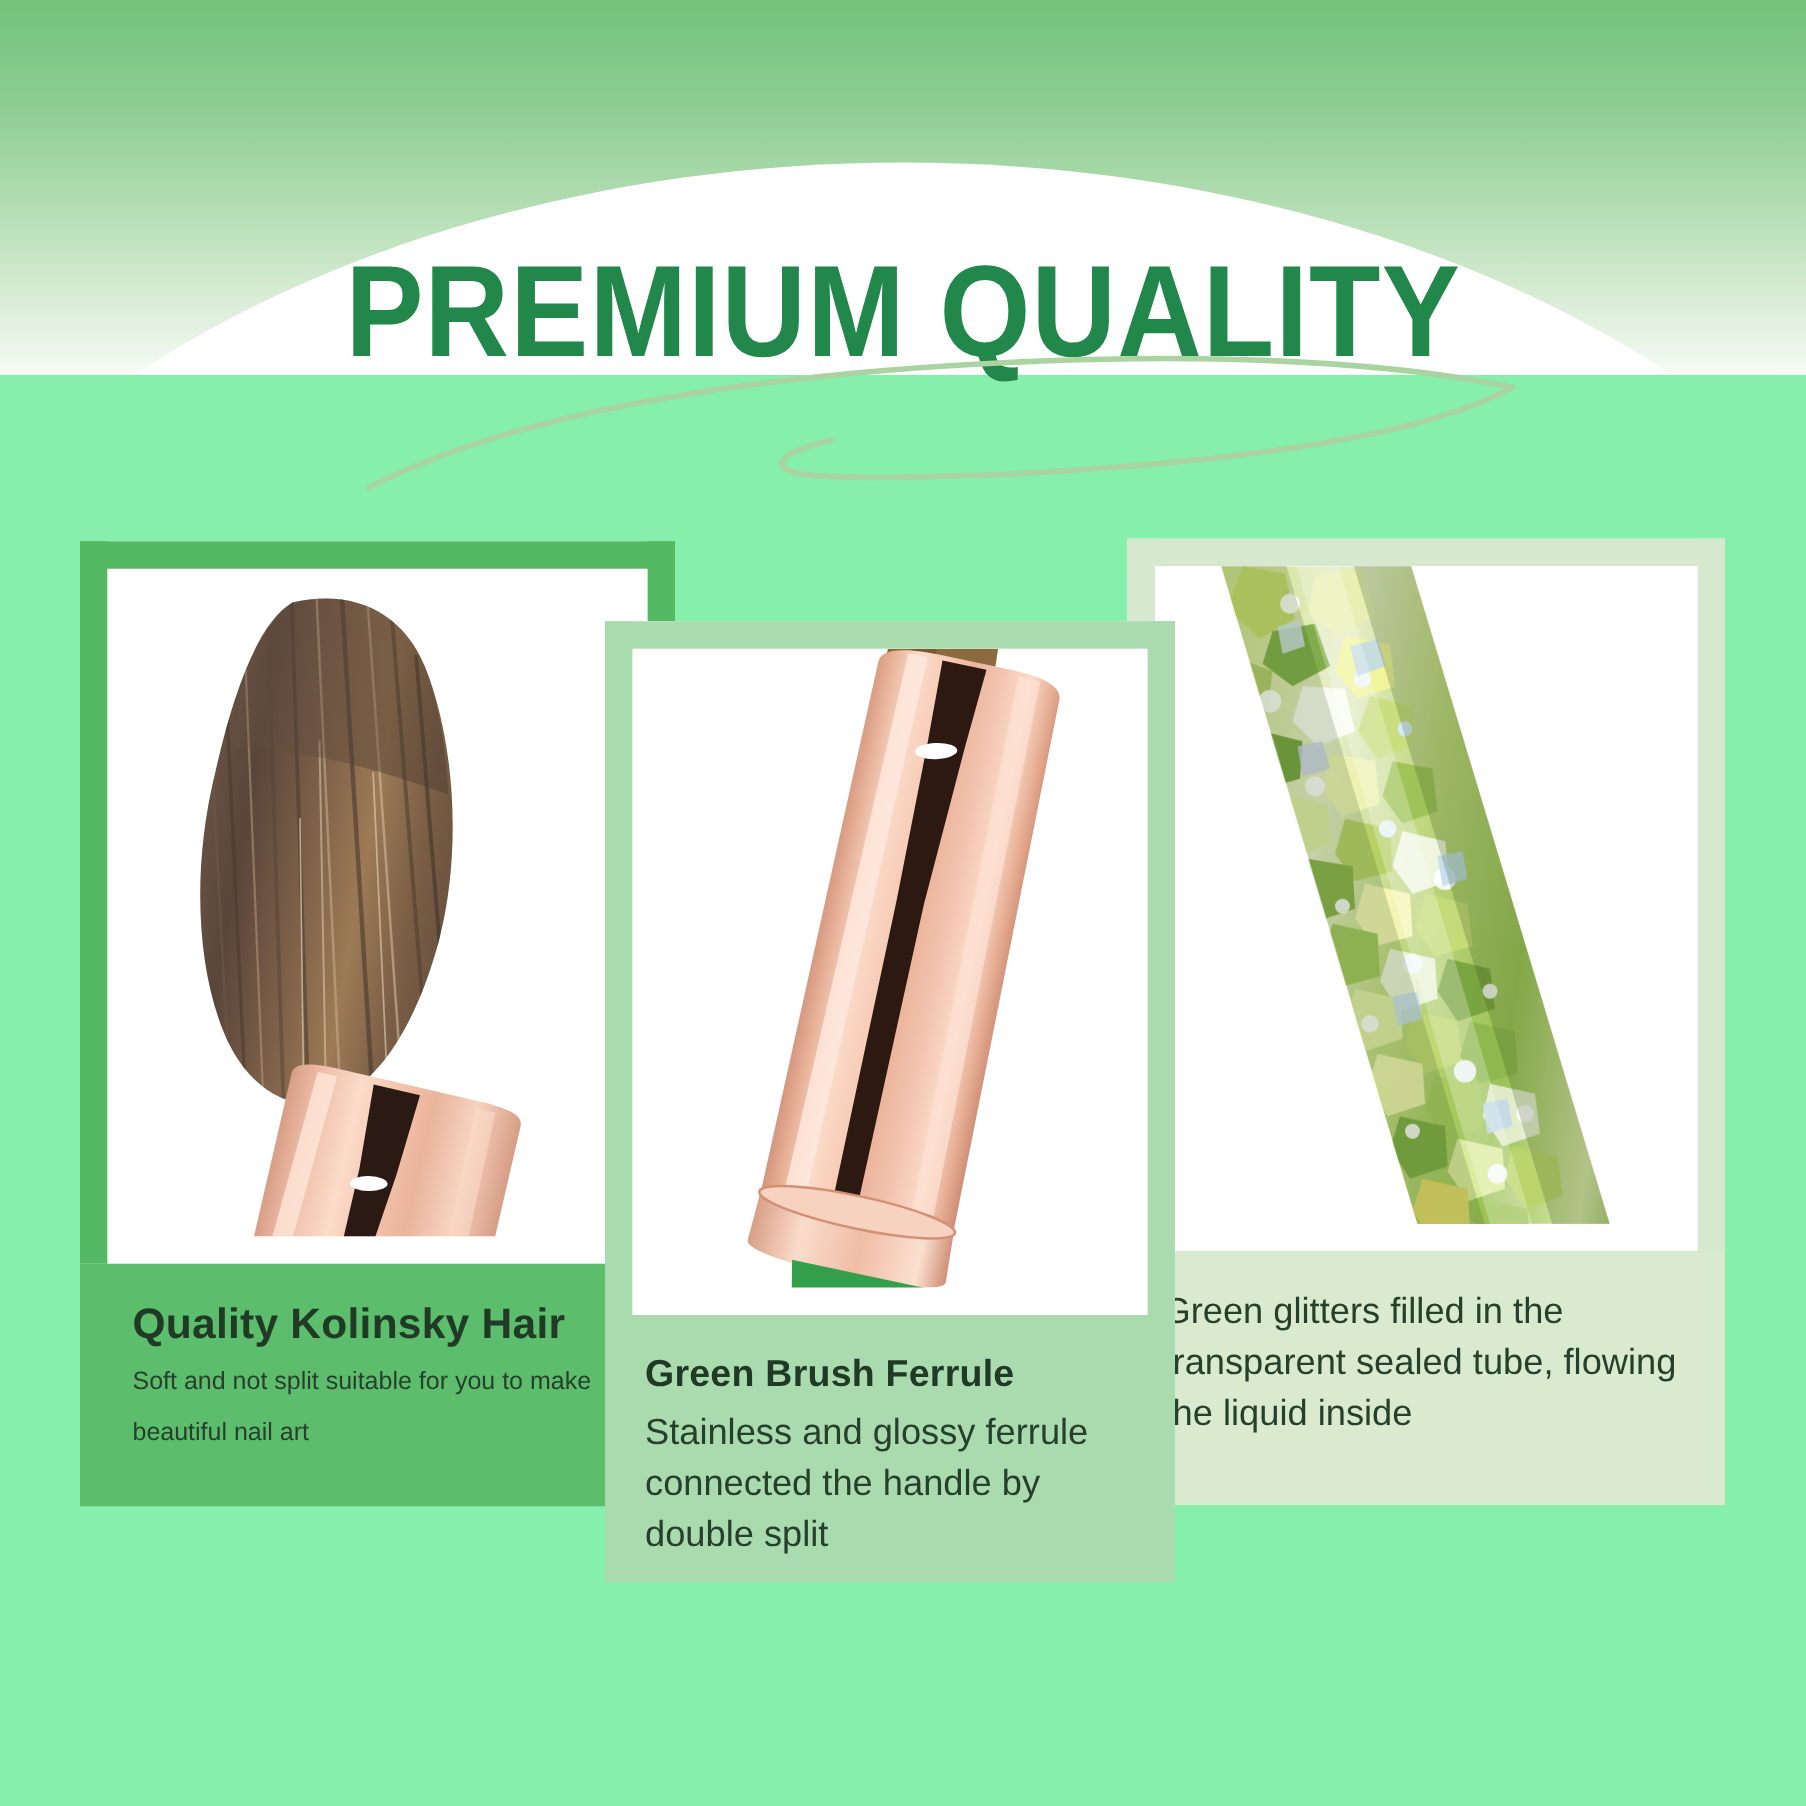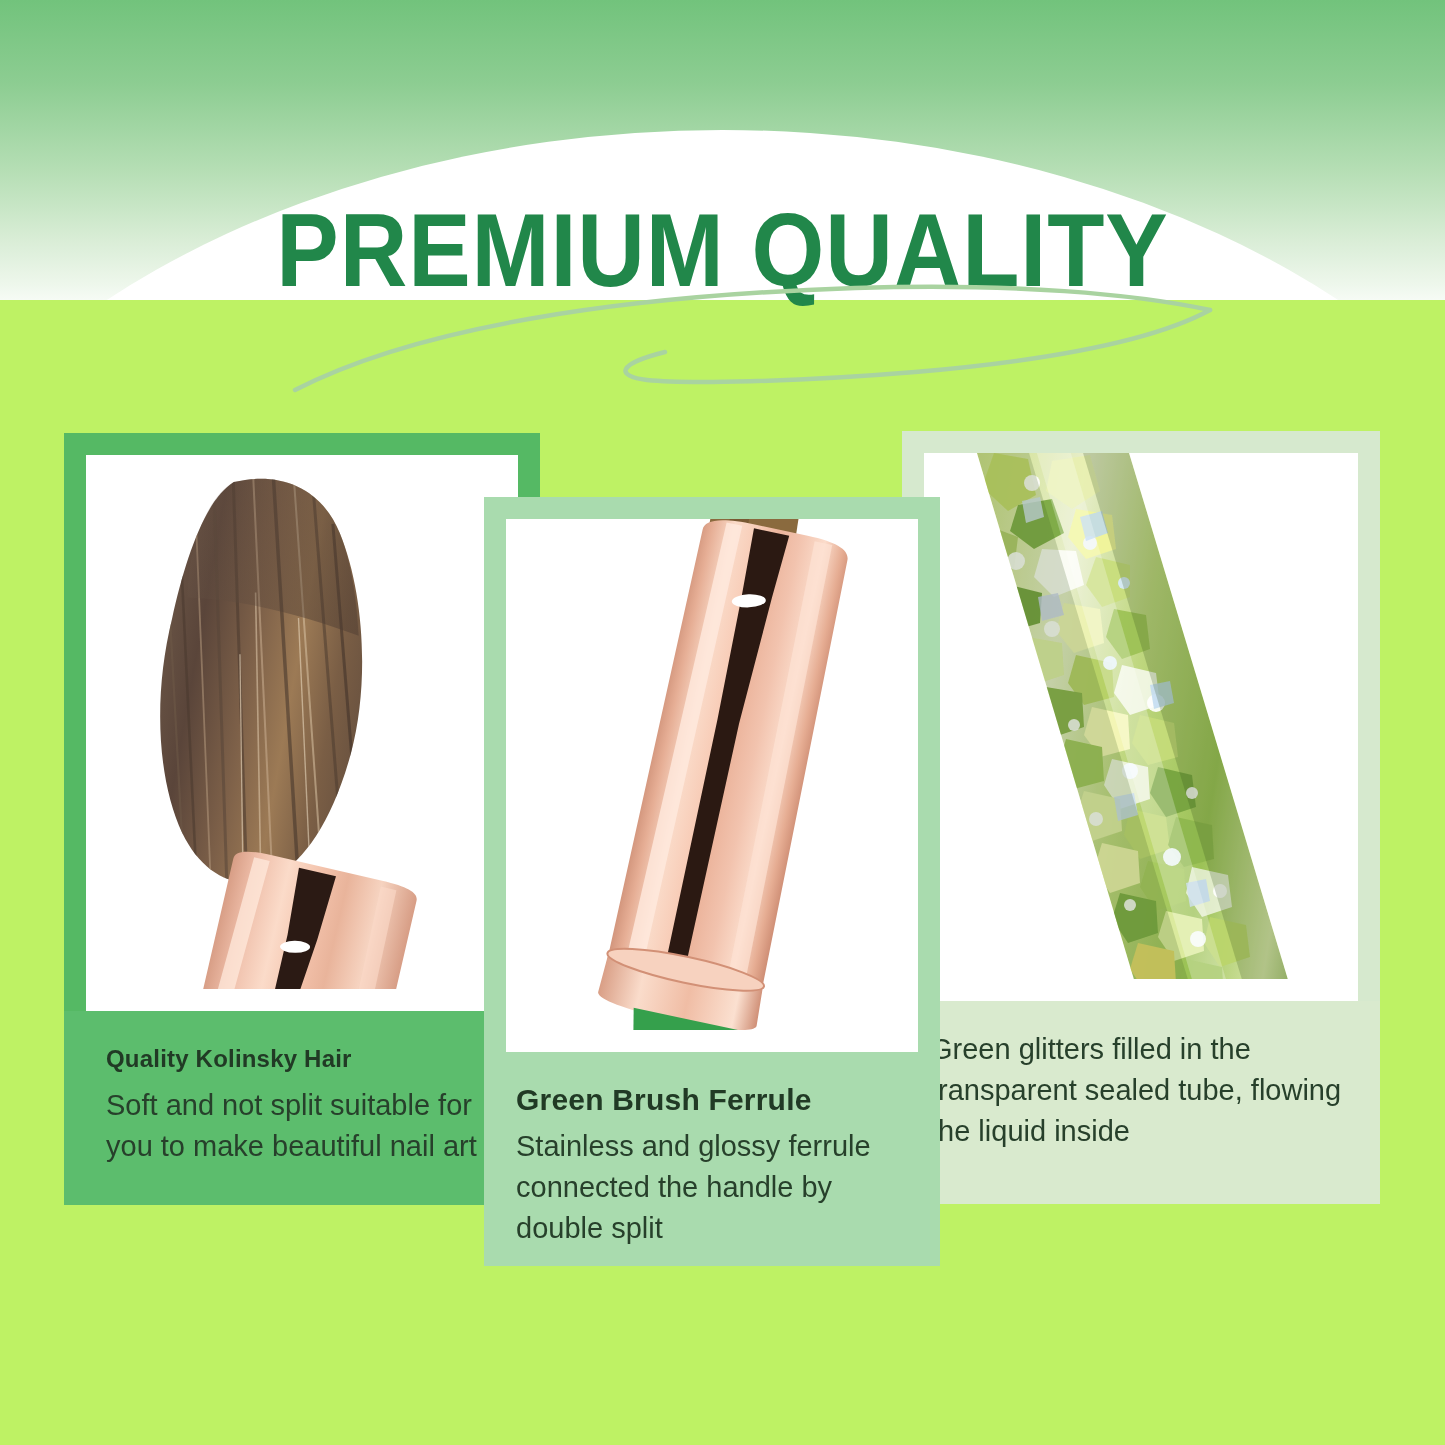--- a/index.html
+++ b/index.html
@@ -5,21 +5,21 @@
   * { box-sizing: border-box; margin: 0; padding: 0; }
   html, body {
     width: 1445px; height: 1445px;
     background: #ffffff;
     font-family: "Liberation Sans", "DejaVu Sans", sans-serif;
     overflow: hidden;
   }
   .page {
     position: relative;
     width: 1445px; height: 1445px;
-    background: #bef264;
+    background: #86efac;
     overflow: hidden;
   }
 
   
   .header-band {
     position: absolute;
     left: 0; top: 0;
     width: 1445px; height: 300px;
     background: linear-gradient(180deg, #72c37c 0%, #8dcd92 28%, #b7dfb6 58%, #d9edd6 80%, #eef7ec 95%, #f6fbf5 100%);
     overflow: hidden;
@@ -104,22 +104,22 @@
     height: 578px;
     border: 22px solid #55b964;
     border-bottom: none;
   }
   #card-1 .caption {
     top: 578px;
     height: 194px;
     background: #5cbd6d;
     padding: 28px 42px 0 42px;
   }
-  #card-1 .cap-title { font-size: 24px; line-height: 40px; }
-  #card-1 .cap-body  { font-size: 29px; line-height: 41px; padding-top: 6px; }
+  #card-1 .cap-title { font-size: 34px; line-height: 40px; }
+  #card-1 .cap-body  { font-size: 20px; line-height: 41px; padding-top: 6px; }
 
   
   #card-2 { left: 484px; top: 497px; width: 456px; height: 769px; }
   #card-2 .frame {
     height: 555px;
     border: 22px solid #a9dbae;
     border-bottom: none;
   }
   #card-2 .caption {
     top: 555px;

